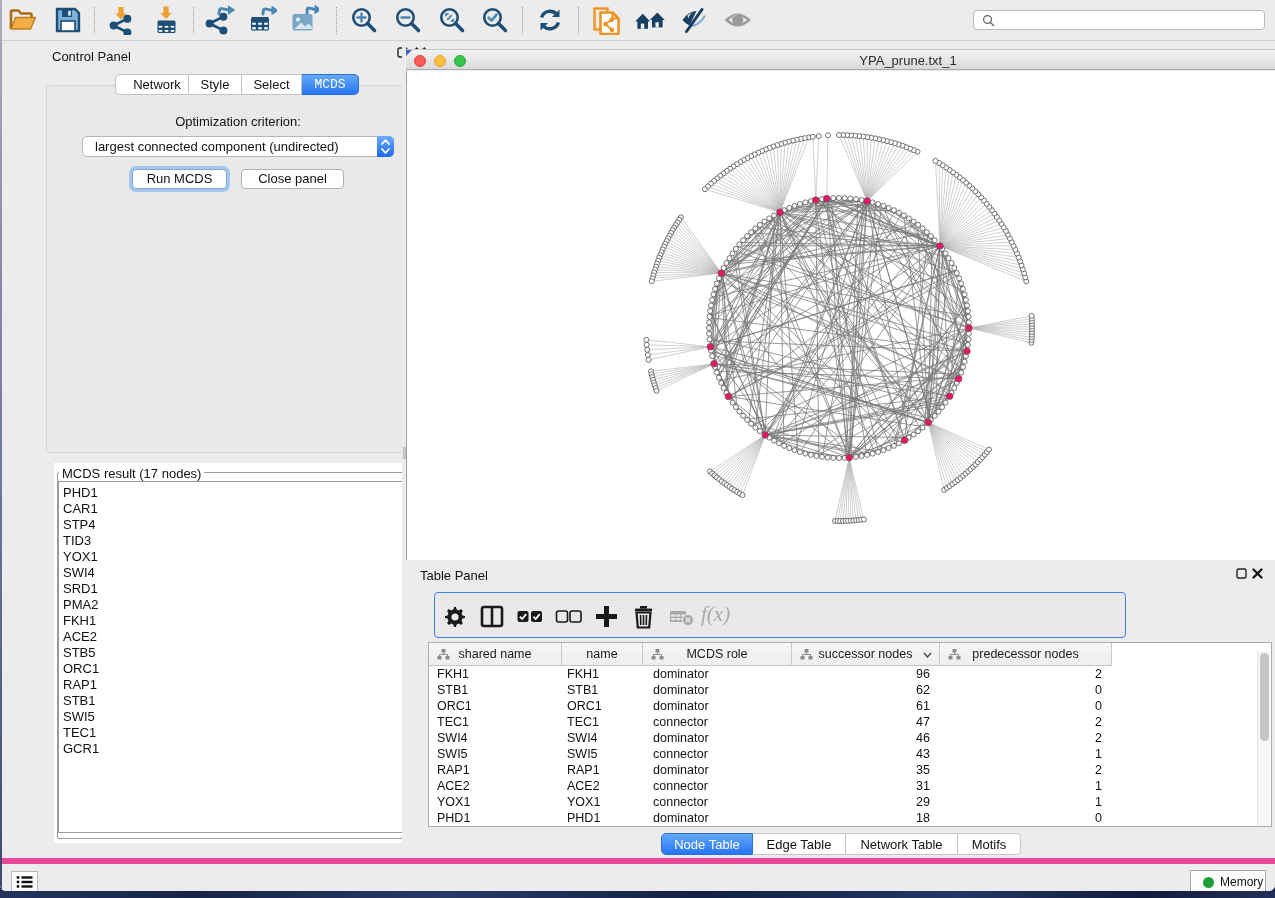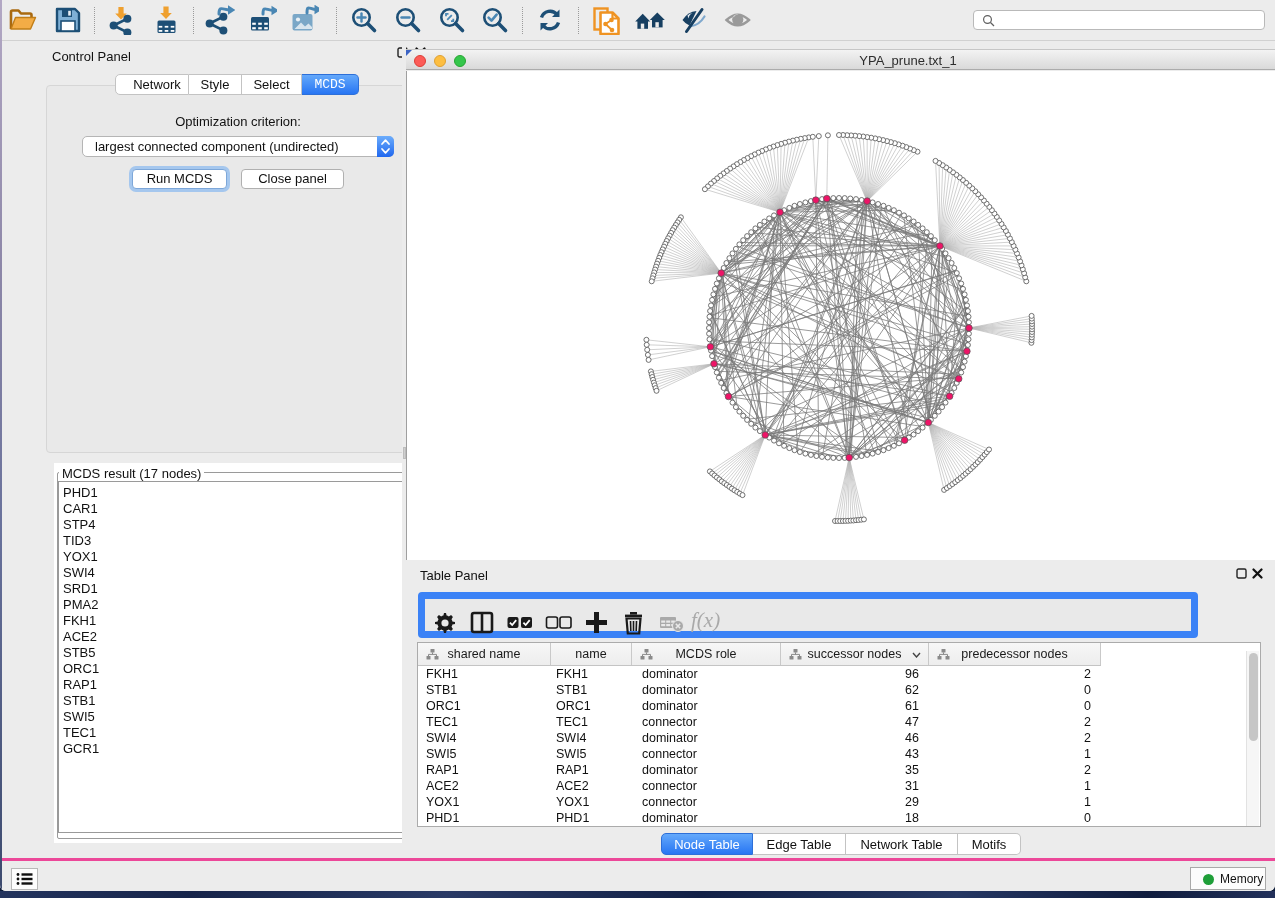--- a/index.html
+++ b/index.html
@@ -56,39 +56,39 @@
   .tl { position:absolute; top:4.5px; width:12px; height:12px; border-radius:50%; }
   .tl.r { left:8px;  background:#fc5b57; border:0.5px solid #dd3e36; }
   .tl.y { left:28px; background:#fdbe41; border:0.5px solid #dfa133; }
   .tl.g { left:48px; background:#35c64b; border:0.5px solid #27a532; }
   .wtitle { position:absolute; left:0; top:3px; width:1004px; text-align:center; font-size:13px; color:#2c2c2c; }
   .corner { position:absolute; left:0; top:0; width:0; height:0; border-top:6px solid #3b63c4; border-right:6px solid transparent; }
   .canvas { position:absolute; left:0; top:22px; width:869px; height:492px; background:#fff; border-left:1px solid #9f9f9f; }
   .hgrip { position:absolute; left:434px; top:511px; width:10px; height:4px; background:#d8d8d8; border:1px solid #c0c0c0; }
   
   .tpanel { position:absolute; left:406px; top:560px; width:869px; height:298px; background:#ececec; }
-  .ttools { position:absolute; left:12px; top:32px; width:780px; height:46px; background:#e9e9e9;
-            border:7px solid #3b82f6; border-radius:4px; }
-  .ttable { position:absolute; left:11px; top:82px; width:844px; height:185px; background:#fff; border:1px solid #ababab; }
+  .ttools { position:absolute; left:28px; top:32px; width:692px; height:46px; background:#e9e9e9;
+            border:1px solid #3b82f6; border-radius:4px; }
+  .ttable { position:absolute; left:22px; top:82px; width:844px; height:185px; background:#fff; border:1px solid #ababab; }
   .thead { position:absolute; left:0; top:0; height:23px; background:linear-gradient(#f7f7f7,#ededed); border-bottom:1px solid #c4c4c4; }
   .thcell { position:absolute; top:0; height:22px; border-right:1px solid #c9c9c9; font-size:12.5px; color:#1a1a1a; }
   .thtext { position:absolute; top:4px; width:100%; text-align:center; }
   .trow { position:absolute; left:0; height:16px; font-size:12.5px; color:#111; }
   .tc { position:absolute; top:1px; }
   .num { text-align:right; }
   .tscroll { position:absolute; right:1px; top:8px; width:13px; height:175px; background:#f6f6f6; border-left:1px solid #e2e2e2; }
   .tthumb { position:absolute; left:1.5px; top:2px; width:9px; height:88px; background:#c6c6c6; border-radius:5px; }
   .btabs { position:absolute; display:flex; height:22px; top:273px; }
   .btab { font-size:13px; color:#111; background:#fff; border:1px solid #c3c3c3; border-left:none;
           display:flex; align-items:center; justify-content:center; }
   .btab.first { border-left:1px solid #c3c3c3; border-radius:5px 0 0 5px; }
   .btab.last { border-radius:0 5px 5px 0; }
   .btab.sel { background:linear-gradient(#64a9fb,#2775f3); color:#fff; border-color:#2d6fd8; }
   
-  .statusbar { position:absolute; left:0; top:858px; width:1275px; height:33px; background:#ececec; border-top:3px solid #ec4899; }
+  .statusbar { position:absolute; left:0; top:858px; width:1275px; height:33px; background:#ececec; border-top:6px solid #ec4899; }
   .listbtn { position:absolute; left:11px; top:7px; width:27px; height:22px; background:#fdfdfd; border:1px solid #b9b9b9; }
   .membtn { position:absolute; left:1190px; top:6px; width:76px; height:23px; background:#fcfcfc; border:1px solid #a9a9a9;
             font-size:12px; color:#111; }
   .memdot { position:absolute; left:12px; top:6px; width:11px; height:11px; border-radius:50%; background:#1e9e38; }
   .desk { position:absolute; left:0; top:889px; width:1275px; height:9px;
           background:linear-gradient(90deg,#24345e,#16244a 15%,#2a3a66 35%,#122046 55%,#253763 75%,#101c3e 90%,#22305a);border-top:2px solid #0d1c3a; }
 </style>
 </head>
 <body>
 <div class="desk"></div>

